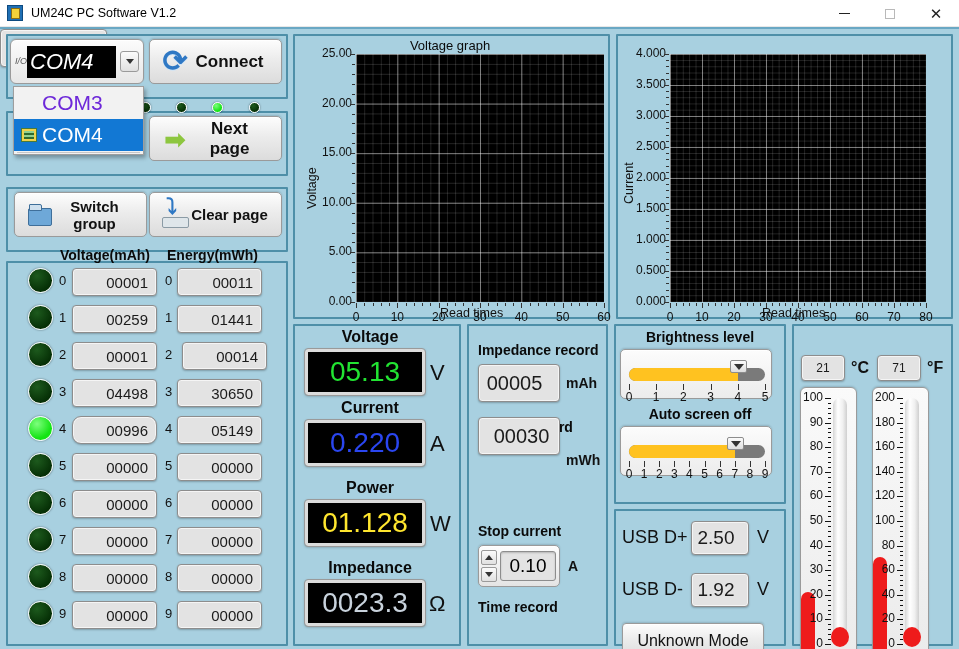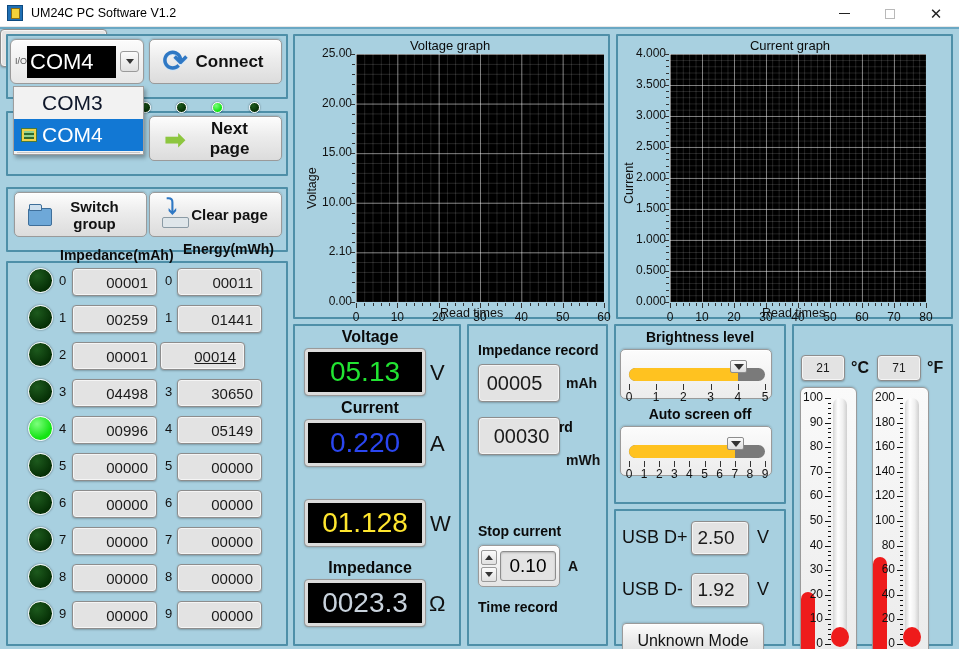--- a/index.html
+++ b/index.html
@@ -83,21 +83,21 @@
     box-shadow: 0 1px 3px rgba(0,0,0,.35);
     display: flex; align-items: center; justify-content: center;
   }
 
   
   #combo-wrap {
     position: absolute; left: 10px; top: 10px; width: 134px; height: 45px;
     background: linear-gradient(#fcfcfc, #e6e6e6);
     border: 1px solid #9a9a9a; border-radius: 6px;
     box-shadow: 0 1px 0 #fff inset, 0 -1px 2px rgba(0,0,0,.14);
-    display: flex; align-items: center; padding: 0 4px;
+    display: flex; align-items: center; padding: 0 4px; font-style: italic;
   }
   #io-glyph {
     font-size: 9px; color:#555; line-height: 9px; width: 12px;
     text-align: center; flex: none;
   }
   #combo-value {
     flex: 1; background: #000; color: #fff;
     font-size: 22px; height: 32px; line-height: 32px;
     padding-left: 3px; overflow: hidden; white-space: nowrap;
   }
@@ -113,21 +113,21 @@
   }
 
   #dropdown {
     position: absolute; left: 13px; top: 57px; width: 131px;
     background: #f2f2f2; border: 1px solid #9e9e9e;
     box-shadow: 2px 3px 4px rgba(0,0,0,.3);
     z-index: 60;
   }
   .dd-item {
     height: 32px; display: flex; align-items: center;
-    padding-left: 7px; font-size: 21px; color: #0f172a; white-space: nowrap;
+    padding-left: 7px; font-size: 21px; color: #6d28d9; white-space: nowrap;
   }
   .dd-item.selected { background: #1278d4; color: #ffffff; }
   .dd-sep { height: 1px; background: #c8c8c8; margin: 1px 3px; }
   .dd-icon {
     width: 16px; height: 14px; flex: none; margin-right: 5px;
     background: #f0d24a; border: 1px solid #4a7a3a;
     position: relative;
   }
   .dd-icon::after {
     content: ""; position: absolute; left: 2px; top: 2px; right: 2px; bottom: 2px;
@@ -363,47 +363,47 @@
   <div class="btn3d bigbtn" style="left:149px; top:163px; width:133px; font-size:15px;">
     <div class="bicon ic-disk"></div>
     <div class="lbl">Clear page</div>
   </div>
 
   <div class="led led-off" style="position:absolute; left:140px; top:73px; width:11px; height:11px;"></div>
   <div class="led led-off" style="position:absolute; left:176px; top:73px; width:11px; height:11px;"></div>
   <div class="led led-on" style="position:absolute; left:212px; top:73px; width:11px; height:11px;"></div>
   <div class="led led-off" style="position:absolute; left:249px; top:73px; width:11px; height:11px;"></div>
 
-  <div id="tbl-head-cap" style="left:60px; top:218px;">Impedance(mAh)</div>
-  <div id="tbl-head-eng" style="left:167px; top:212px;margin-left:16px;">Energy(mWh)</div>
+  <div id="tbl-head-cap" style="left:60px; top:218px;">Voltage(mAh)</div>
+  <div id="tbl-head-eng" style="left:167px; top:218px;">Energy(mWh)</div>
 
   <div id="rows-host">
       <div class="led led-off" style="position: absolute; left: 28px; top: 239px; width: 25px; height: 25px;"></div>
       <div class="row-idx" style="left: 59px; top: 244px;">0</div>
       <div class="field3d row-field" style="left: 72px; top: 239px;">00001</div>
       <div class="row-idx" style="left: 165px; top: 244px;">0</div>
       <div class="field3d row-field" style="left: 177px; top: 239px;">00011</div>
       <div class="led led-off" style="position: absolute; left: 28px; top: 276px; width: 25px; height: 25px;"></div>
       <div class="row-idx" style="left: 59px; top: 281px;">1</div>
       <div class="field3d row-field" style="left: 72px; top: 276px;">00259</div>
       <div class="row-idx" style="left: 165px; top: 281px;">1</div>
       <div class="field3d row-field" style="left: 177px; top: 276px;">01441</div>
       <div class="led led-off" style="position: absolute; left: 28px; top: 313px; width: 25px; height: 25px;"></div>
       <div class="row-idx" style="left: 59px; top: 318px;">2</div>
       <div class="field3d row-field" style="left: 72px; top: 313px;">00001</div>
       <div class="row-idx" style="left: 165px; top: 318px;">2</div>
-      <div class="field3d row-field" style="left: 160px; top: 313px; text-decoration: underline;">00014</div>
+      <div class="field3d row-field" style="left: 182px; top: 313px;">00014</div>
       <div class="led led-off" style="position: absolute; left: 28px; top: 350px; width: 25px; height: 25px;"></div>
       <div class="row-idx" style="left: 59px; top: 355px;">3</div>
       <div class="field3d row-field" style="left: 72px; top: 350px;">04498</div>
       <div class="row-idx" style="left: 165px; top: 355px;">3</div>
       <div class="field3d row-field" style="left: 177px; top: 350px;">30650</div>
       <div class="led led-on" style="position: absolute; left: 28px; top: 387px; width: 25px; height: 25px;"></div>
       <div class="row-idx" style="left: 59px; top: 392px;">4</div>
-      <div class="field3d row-field" style="left: 72px; top: 387px;">00996</div>
+      <div class="field3d row-field" style="left: 72px; top: 387px; border-radius: 9px;">00996</div>
       <div class="row-idx" style="left: 165px; top: 392px;">4</div>
       <div class="field3d row-field" style="left: 177px; top: 387px;">05149</div>
       <div class="led led-off" style="position: absolute; left: 28px; top: 424px; width: 25px; height: 25px;"></div>
       <div class="row-idx" style="left: 59px; top: 429px;">5</div>
       <div class="field3d row-field" style="left: 72px; top: 424px;">00000</div>
       <div class="row-idx" style="left: 165px; top: 429px;">5</div>
       <div class="field3d row-field" style="left: 177px; top: 424px;">00000</div>
       <div class="led led-off" style="position: absolute; left: 28px; top: 461px; width: 25px; height: 25px;"></div>
       <div class="row-idx" style="left: 59px; top: 466px;">6</div>
       <div class="field3d row-field" style="left: 72px; top: 461px;">00000</div>
@@ -434,21 +434,21 @@
               background-size: 41.33px 49.6px, 41.33px 49.6px, 8.27px 9.92px, 8.27px 9.92px;"></div>
   <div class="ax-name ax-vert" style="left:305px; top:180px;">Voltage</div>
   <div class="ax-name" style="left:440px; top:277px;">Read times</div>
   <div id="v-yticks">
       <div class="ax-y" style="left: 308px; top: 265px; width: 44px;">0.00</div>
       <div class="ytick" style="left: 350px; top: 273px;"></div>
       <div class="ytickm" style="left: 352px; top: 263.08px;"></div>
       <div class="ytickm" style="left: 352px; top: 253.16px;"></div>
       <div class="ytickm" style="left: 352px; top: 243.24px;"></div>
       <div class="ytickm" style="left: 352px; top: 233.32px;"></div>
-      <div class="ax-y" style="left: 308px; top: 215.4px; width: 44px;">2.10</div>
+      <div class="ax-y" style="left: 308px; top: 215.4px; width: 44px;">5.00</div>
       <div class="ytick" style="left: 350px; top: 223.4px;"></div>
       <div class="ytickm" style="left: 352px; top: 213.48px;"></div>
       <div class="ytickm" style="left: 352px; top: 203.56px;"></div>
       <div class="ytickm" style="left: 352px; top: 193.64px;"></div>
       <div class="ytickm" style="left: 352px; top: 183.72px;"></div>
       <div class="ax-y" style="left: 308px; top: 165.8px; width: 44px;">10.00</div>
       <div class="ytick" style="left: 350px; top: 173.8px;"></div>
       <div class="ytickm" style="left: 352px; top: 163.88px;"></div>
       <div class="ytickm" style="left: 352px; top: 153.96px;"></div>
       <div class="ytickm" style="left: 352px; top: 144.04px;"></div>
@@ -502,21 +502,20 @@
       <div class="ax-x" style="left: 549.667px; top: 281px;">50</div>
       <div class="xtick" style="left: 562.667px; top: 274px;"></div>
       <div class="xtickm" style="left: 570.933px; top: 274px;"></div>
       <div class="xtickm" style="left: 579.2px; top: 274px;"></div>
       <div class="xtickm" style="left: 587.467px; top: 274px;"></div>
       <div class="xtickm" style="left: 595.733px; top: 274px;"></div>
       <div class="ax-x" style="left: 591px; top: 281px;">60</div>
       <div class="xtick" style="left: 604px; top: 274px;"></div>
     </div>
 
-  <div class="graph-title" style="left:690px; top:9px; width:200px;">Current graph</div>
   <div class="plot" id="plot-c" style="left:670px; top:25px; width:256px; height:248px;
               background-size: 32px 31px, 32px 31px, 6.4px 6.2px, 6.4px 6.2px;"></div>
   <div class="ax-name ax-vert" style="left:622px; top:175px;">Current</div>
   <div class="ax-name" style="left:762px; top:277px;">Read times</div>
   <div id="c-yticks">
       <div class="ax-y" style="left: 622px; top: 265px; width: 44px;">0.000</div>
       <div class="ytick" style="left: 664px; top: 273px;"></div>
       <div class="ytickm" style="left: 666px; top: 266.8px;"></div>
       <div class="ytickm" style="left: 666px; top: 260.6px;"></div>
       <div class="ytickm" style="left: 666px; top: 254.4px;"></div>
@@ -626,20 +625,21 @@
     <span style="color:#22e432;">05.13</span>
   </div>
   <div class="meter-unit" style="left:430px; top:331px;">V</div>
 
   <div class="meter-label" style="left:300px; top:370px;">Current</div>
   <div class="lcd meter-lcd" style="left:305px; top:391px;">
     <span style="color:#2a46f0;">0.220</span>
   </div>
   <div class="meter-unit" style="left:430px; top:402px;">A</div>
 
+  <div class="meter-label" style="left:300px; top:450px;">Power</div>
   <div class="lcd meter-lcd" style="left:305px; top:471px;">
     <span style="color:#ffe62e;">01.128</span>
   </div>
   <div class="meter-unit" style="left:430px; top:482px;">W</div>
 
   <div class="meter-label" style="left:300px; top:530px;">Impedance</div>
   <div class="lcd meter-lcd" style="left:305px; top:551px;">
     <span style="color:#c8d2dc;">0023.3</span>
   </div>
   <div class="meter-unit" style="left:429px; top:562px;">Ω</div>

